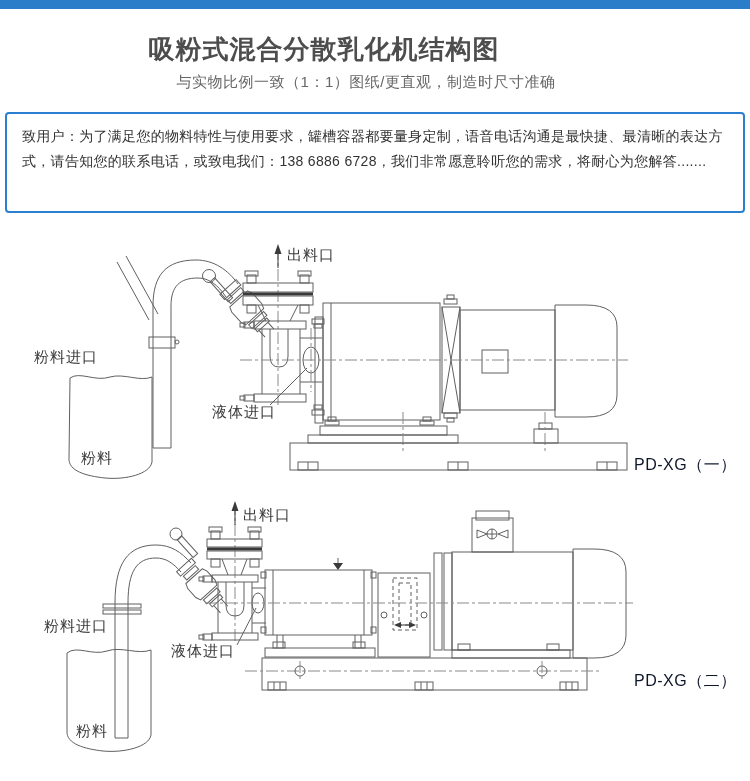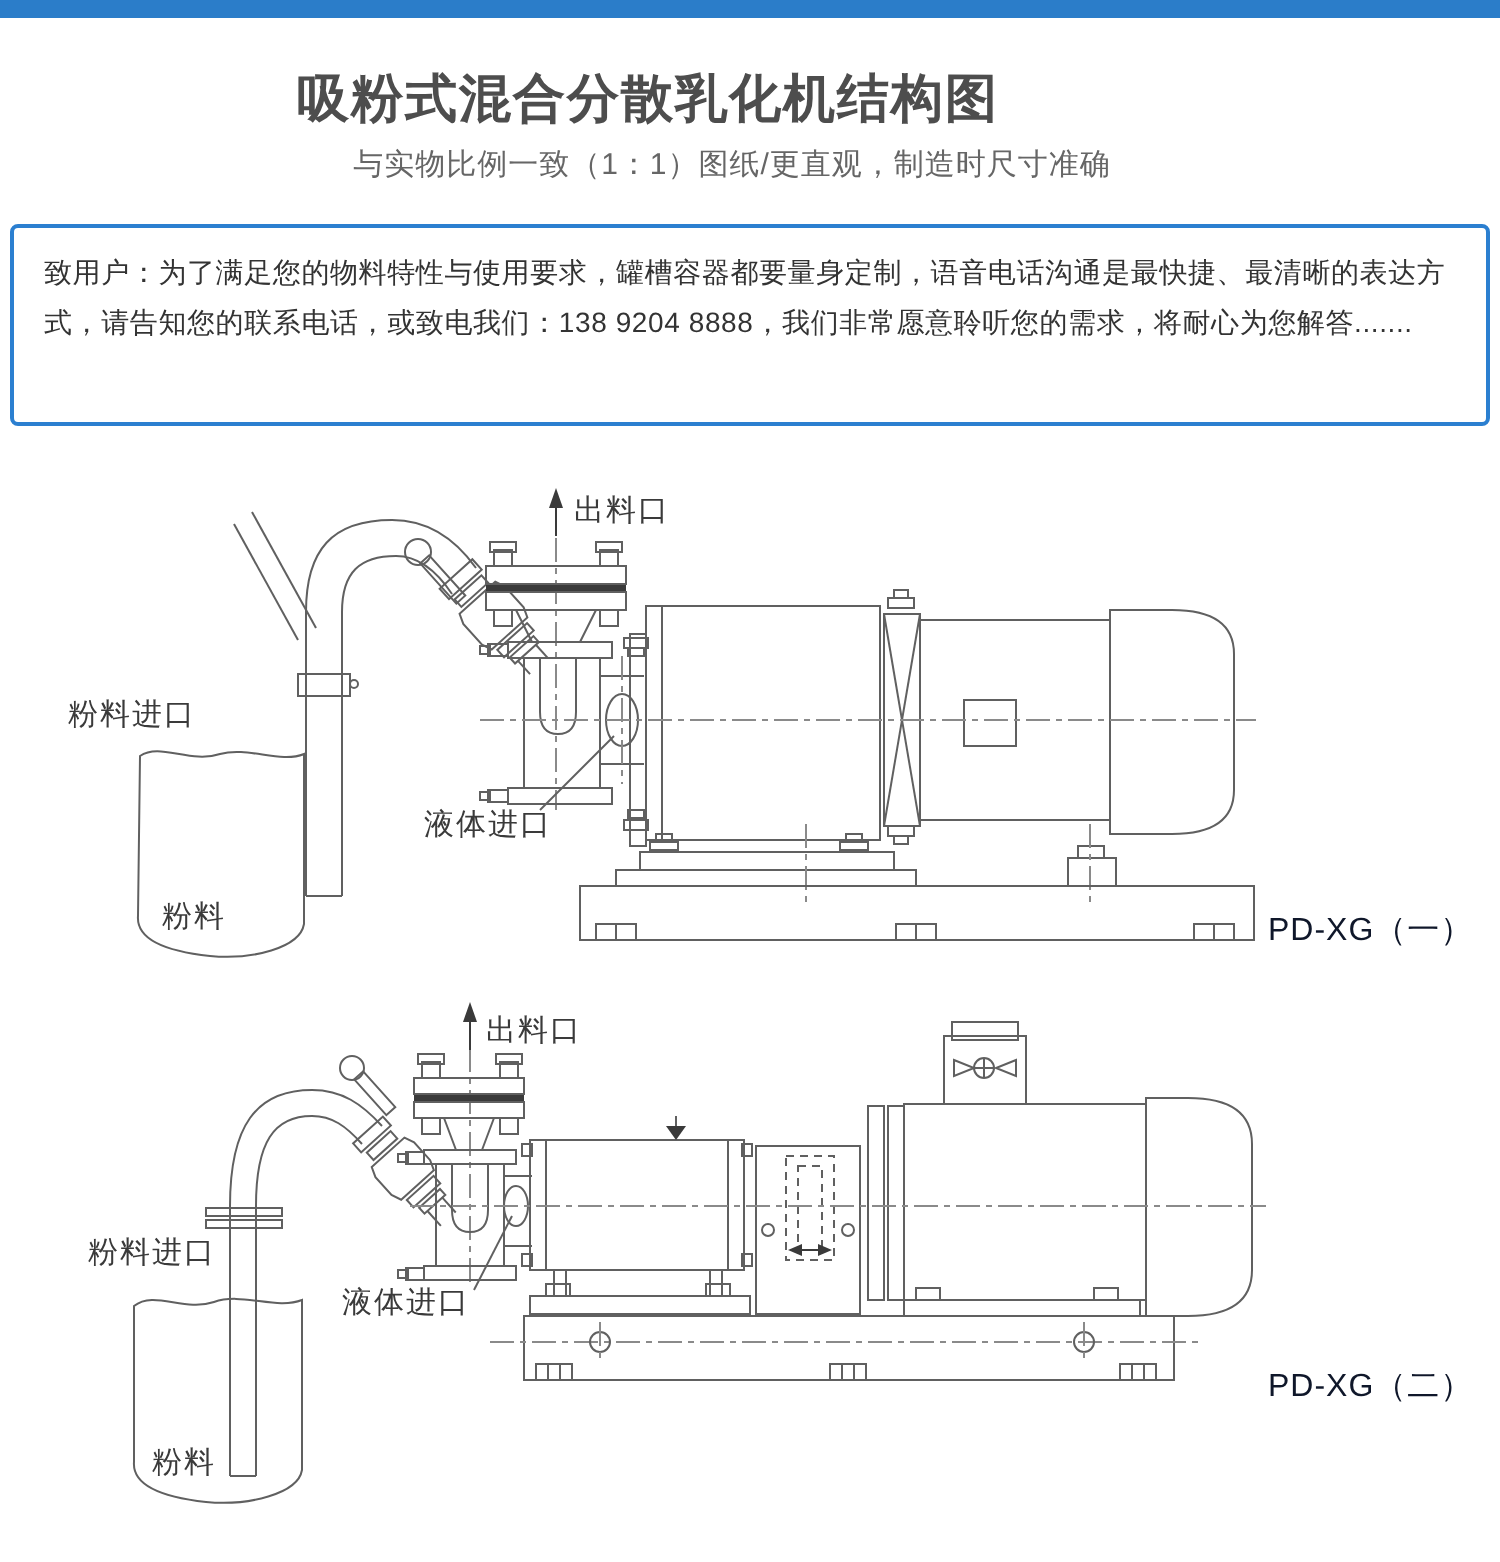--- a/index.html
+++ b/index.html
@@ -37,21 +37,21 @@
   .dashdot{stroke:#8a8a8a;stroke-dasharray:12 3 3 3;stroke-width:1;}
   .dash{stroke-dasharray:4 3;}
 </style>
 </head>
 <body>
 
 <div class="top-bar"></div>
 <div class="page-title">吸粉式混合分散乳化机结构图</div>
 <div class="page-subtitle">与实物比例一致（1：1）图纸/更直观，制造时尺寸准确</div>
 <div class="notice-box">
-  <span>致用户：为了满足您的物料特性与使用要求，罐槽容器都要量身定制，语音电话沟通是最快捷、最清晰的表达方式，请告知您的联系电话，或致电我们：138 9204 8888，我们非常愿意聆听您的需求，将耐心为您解答.......</span>
+  <span>致用户：为了满足您的物料特性与使用要求，罐槽容器都要量身定制，语音电话沟通是最快捷、最清晰的表达方式，请告知您的联系电话，或致电我们：138 6886 6728，我们非常愿意聆听您的需求，将耐心为您解答.......</span>
 </div>
 
 <div class="diagram-section" id="diagram1">
   <svg width="750" height="245" viewBox="0 0 750 245">
     <g stroke="#606060" fill="none" stroke-width="1">
 
       <g>
         <path d="M70,138 C80,131 95,142 110,137 C124,133 140,142 152,137 L152,222 C150,234 126,240 105,238 C86,236 68,231 69,218 Z"></path>
       </g>
 
@@ -309,14 +309,14 @@
         <rect x="560" y="187" width="18" height="8"></rect>
           <line x1="566" y1="187" x2="566" y2="195"></line>
           <line x1="572" y1="187" x2="572" y2="195"></line>
       </g>
     </g>
   </svg>
   <div class="dlabel" style="left:243px;top:11px;">出料口</div>
   <div class="dlabel" style="left:44px;top:122px;">粉料进口</div>
   <div class="dlabel" style="left:171px;top:147px;">液体进口</div>
   <div class="dlabel" style="left:76px;top:227px;">粉料</div>
-  <div class="model-label" style="left:634px;top:188px;">PD-XG（二）</div>
+  <div class="model-label" style="left:634px;top:176px;">PD-XG（二）</div>
 </div>
 
 </body></html>

